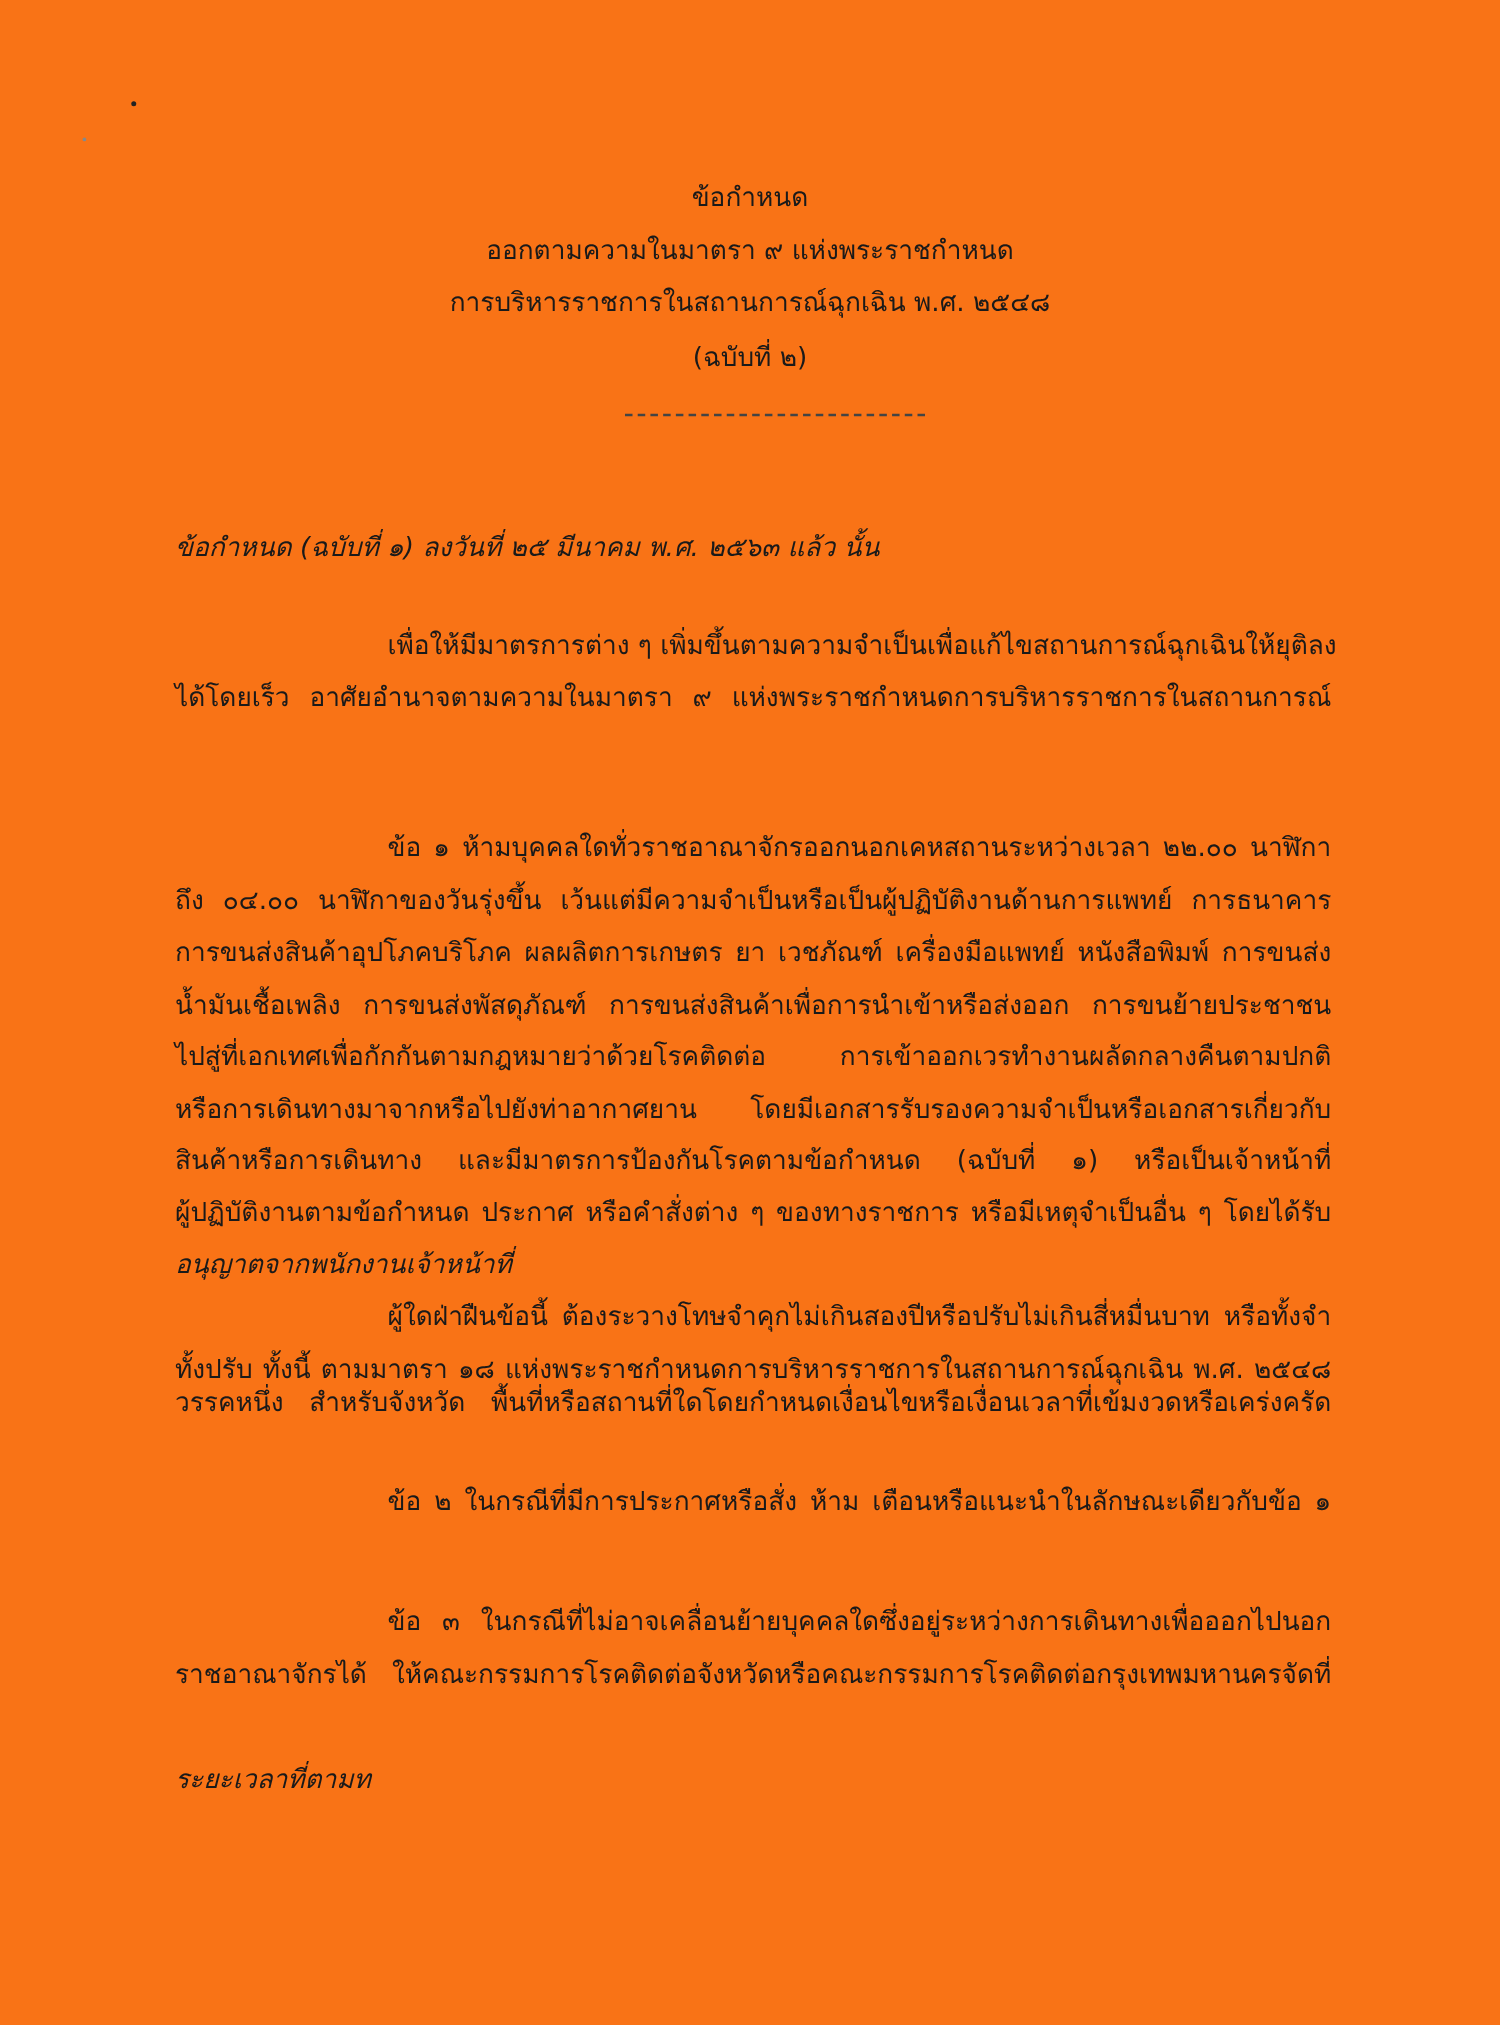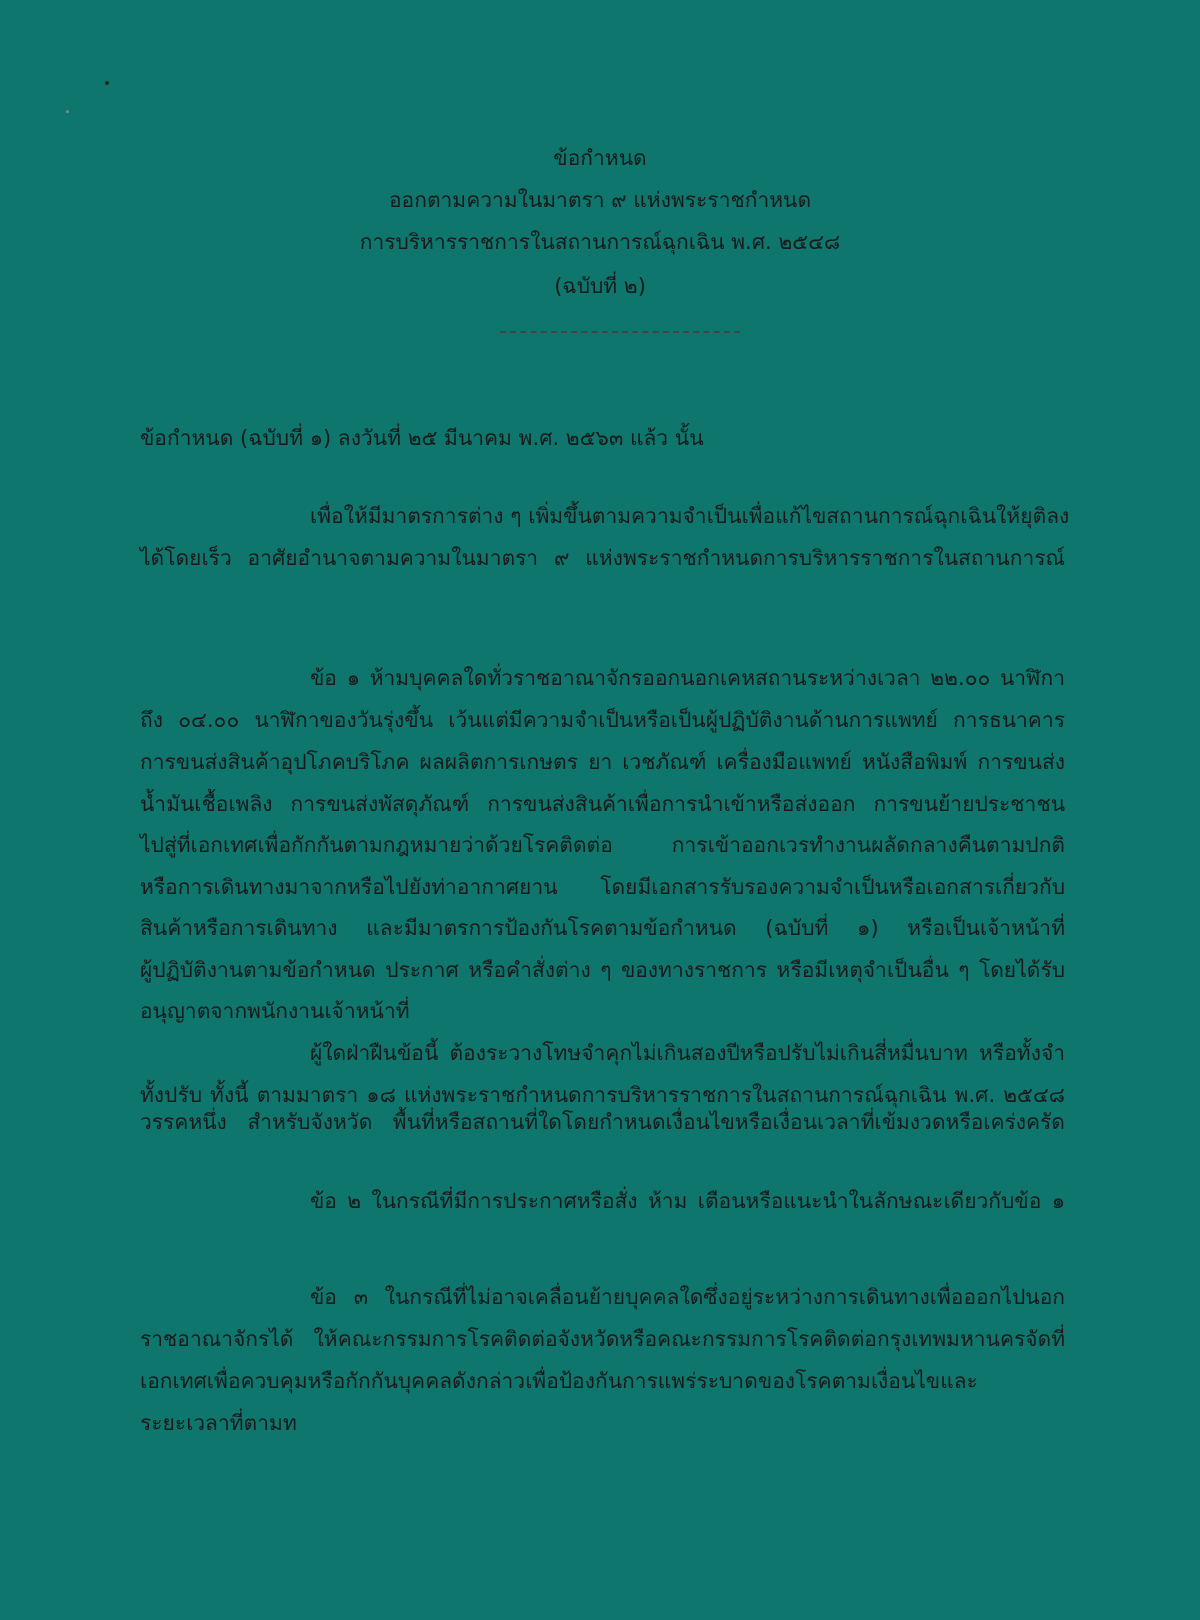--- a/index.html
+++ b/index.html
@@ -1,29 +1,29 @@
 <!DOCTYPE html>
 <html><head>
 <meta charset="utf-8">
 <style>
   html, body { margin: 0; padding: 0; background: #ffffff; }
   body { width: 1200px; height: 1620px; position: relative; overflow: hidden;
          font-family: "DejaVu Sans", "Liberation Sans", sans-serif; color: #1a1a1a; }
-  .page { position: absolute; left: 0; top: 0; width: 1200px; height: 1620px; background: #0f766e; }
+  .page { position: absolute; left: 0; top: 0; width: 1200px; height: 1620px; background: #f97316; }
   .speck { position: absolute; border-radius: 50%; background: #222; }
   .speck.a { left: 105px; top: 81px; width: 4px; height: 4px; }
   .speck.b { left: 66px; top: 110px; width: 3px; height: 3px; background: #888; }
   .title-line { position: absolute; left: 0; width: 1200px; text-align: center;
                 font-size: 21px; line-height: 30px; white-space: nowrap; }
   .rule { position: absolute; left: 500px; top: 331px; width: 240px; height: 0;
           border-top: 2px dashed #444; }
   .line { position: absolute; font-size: 21px; line-height: 30px; white-space: nowrap; }
   .full { left: 140px; width: 925px; text-align: justify; text-align-last: justify; }
   .ind  { left: 310px; width: 755px; text-align: justify; text-align-last: justify; }
-  .last { text-align-last: left; }
+  .last { text-align-last: left; font-style: italic; }
 </style>
 </head>
 <body>
 
 <div class="page">
   <div class="speck a"></div>
   <div class="speck b"></div>
 
   <div class="title-line" style="top:143px">ข้อกำหนด</div>
   <div class="title-line" style="top:185px">ออกตามความในมาตรา ๙ แห่งพระราชกำหนด</div>
@@ -47,15 +47,14 @@
   <div class="line full last" style="top:996px">อนุญาตจากพนักงานเจ้าหน้าที่</div>
 
   <div class="line ind" style="top:1038px">ผู้ใดฝ่าฝืนข้อนี้ ต้องระวางโทษจำคุกไม่เกินสองปีหรือปรับไม่เกินสี่หมื่นบาท หรือทั้งจำ</div>
   <div class="line full" style="top:1080px">ทั้งปรับ ทั้งนี้ ตามมาตรา ๑๘ แห่งพระราชกำหนดการบริหารราชการในสถานการณ์ฉุกเฉิน พ.ศ. ๒๕๔๘</div>
 
   <div class="line ind" style="top:1186px">ข้อ ๒ ในกรณีที่มีการประกาศหรือสั่ง ห้าม เตือนหรือแนะนำในลักษณะเดียวกับข้อ ๑</div>
   <div class="line full" style="top:1107px">วรรคหนึ่ง สำหรับจังหวัด พื้นที่หรือสถานที่ใดโดยกำหนดเงื่อนไขหรือเงื่อนเวลาที่เข้มงวดหรือเคร่งครัด</div>
 
   <div class="line ind" style="top:1282px">ข้อ ๓ ในกรณีที่ไม่อาจเคลื่อนย้ายบุคคลใดซึ่งอยู่ระหว่างการเดินทางเพื่อออกไปนอก</div>
   <div class="line full" style="top:1324px">ราชอาณาจักรได้ ให้คณะกรรมการโรคติดต่อจังหวัดหรือคณะกรรมการโรคติดต่อกรุงเทพมหานครจัดที่</div>
-  <div class="line full" style="top:1366px">เอกเทศเพื่อควบคุมหรือกักกันบุคคลดังกล่าวเพื่อป้องกันการแพร่ระบาดของโรคตามเงื่อนไขและ</div>
   <div class="line full last" style="top:1408px">ระยะเวลาที่ตามท</div>
 </div>
 
 </body></html>

